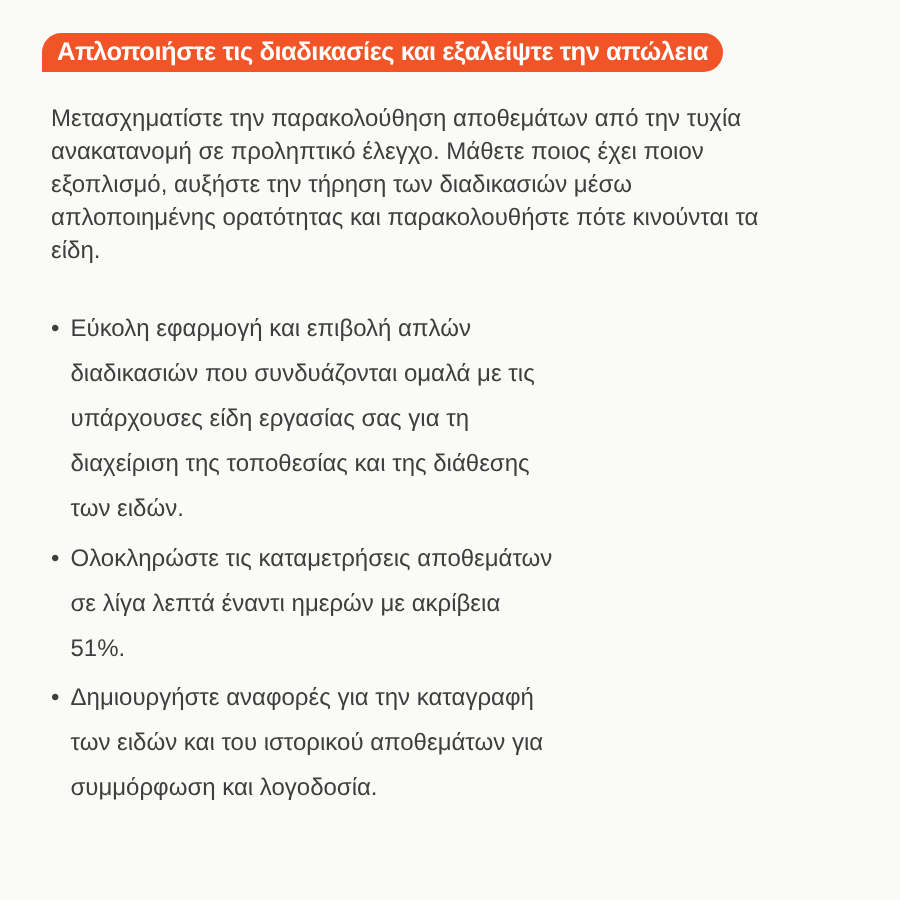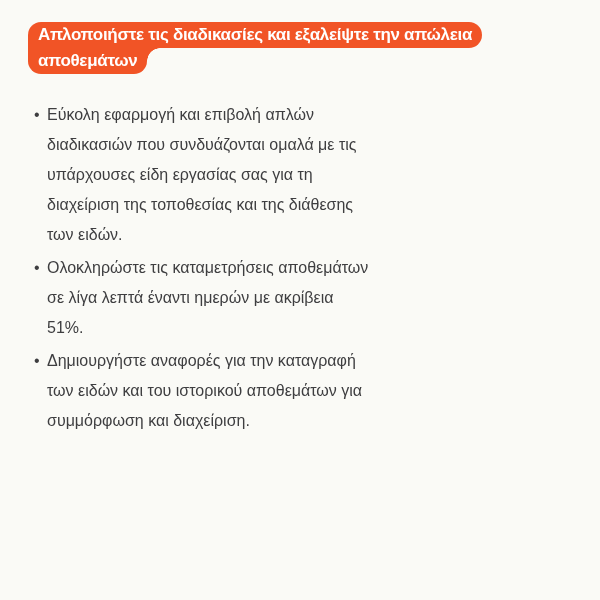--- a/index.html
+++ b/index.html
@@ -66,32 +66,32 @@
     font-size:16px;
   }
 </style>
 </head>
 <body>
 
 <div class="slide">
 
   <header class="title">
     <div class="title-line l1">Απλοποιήστε τις διαδικασίες και εξαλείψτε την απώλεια</div>
-    <div class="title-line l2">αποθεμάτων</div>
   </header>
 
+  <p class="intro">Μετασχηματίστε την παρακολούθηση αποθεμάτων από την τυχία ανακατανομή σε προληπτικό έλεγχο. Μάθετε ποιος έχει ποιον εξοπλισμό, αυξήστε την τήρηση των διαδικασιών μέσω απλοποιημένης ορατότητας και παρακολουθήστε πότε κινούνται τα είδη.</p>
 
   <ul class="features">
     <li>
       <span class="dot">•</span>
       <span class="li-text">Εύκολη εφαρμογή και επιβολή απλών διαδικασιών που συνδυάζονται ομαλά με τις υπάρχουσες είδη εργασίας σας για τη διαχείριση της τοποθεσίας και της διάθεσης των ειδών.</span>
     </li>
     <li>
       <span class="dot">•</span>
       <span class="li-text">Ολοκληρώστε τις καταμετρήσεις αποθεμάτων σε λίγα λεπτά έναντι ημερών με ακρίβεια 51%.</span>
     </li>
     <li>
       <span class="dot">•</span>
-      <span class="li-text">Δημιουργήστε αναφορές για την καταγραφή των ειδών και του ιστορικού αποθεμάτων για συμμόρφωση και διαχείριση.</span>
+      <span class="li-text">Δημιουργήστε αναφορές για την καταγραφή των ειδών και του ιστορικού αποθεμάτων για συμμόρφωση και λογοδοσία.</span>
     </li>
   </ul>
 
 </div>
 
 </body></html>

